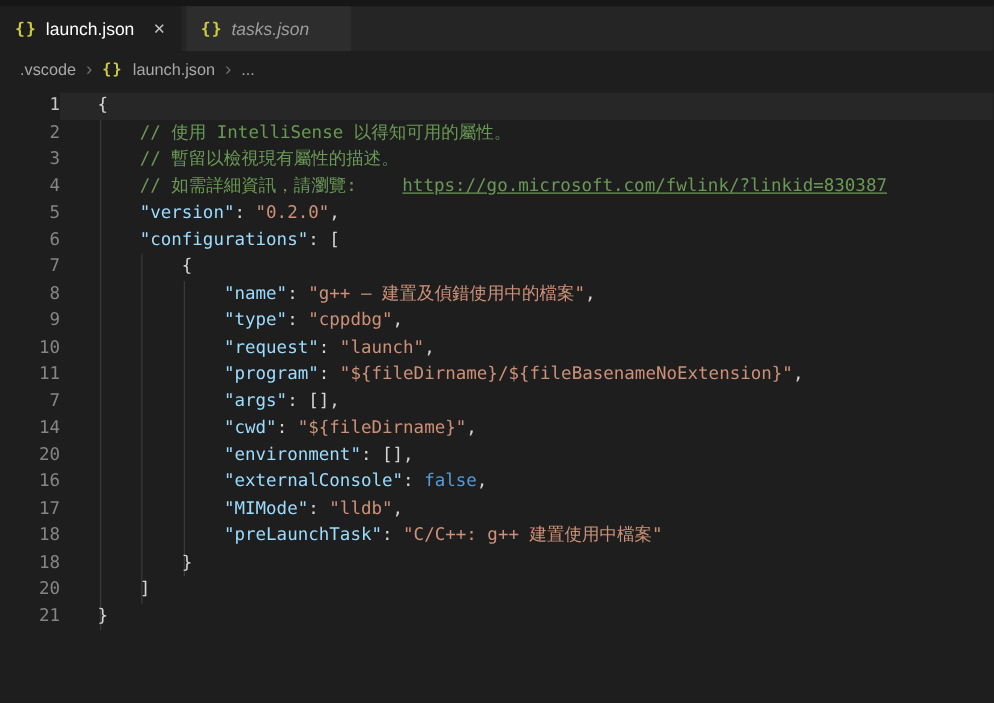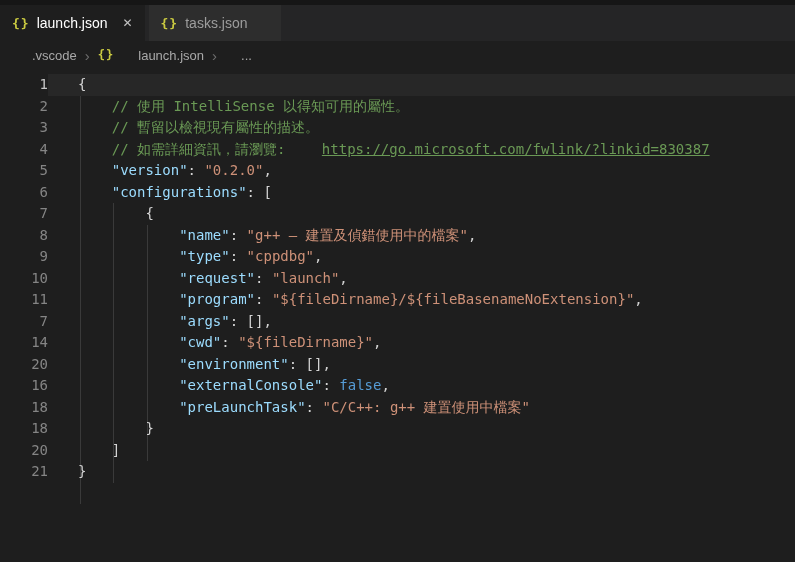--- a/index.html
+++ b/index.html
@@ -5,29 +5,29 @@
   html,body{margin:0;padding:0;background:#1e1e1e;}
   .app{position:relative;width:795px;height:562px;overflow:hidden;background:#1e1e1e;
        font-family:"Liberation Sans",sans-serif;-webkit-font-smoothing:antialiased;}
   
   .titlebar-strip{height:5px;background:#161616;}
   
   .tabbar{height:36px;background:#252526;display:flex;align-items:stretch;}
   .tab{display:flex;align-items:center;gap:7px;padding:0 12px;font-size:14px;cursor:pointer;}
   .tab.active{background:#1e1e1e;color:#fff;}
   .tab.preview{background:#2d2d2d;color:#9d9d9d;margin-left:4px;padding-right:34px;}
-  .tab.preview .tab-label{}
+  .tab.preview .tab-label{font-style:italic;}
   .json-icon{color:#cbcb41;font-family:"DejaVu Sans Mono",monospace;font-size:13px;
              font-weight:bold;letter-spacing:1px;}
   .tab-close{color:#c5c5c5;font-size:12px;margin-left:8px;}
   
   .breadcrumbs{height:28px;background:#1e1e1e;display:flex;align-items:center;
                padding-left:16px;gap:8px;color:#a9a9a9;font-size:13px;}
   .breadcrumbs .json-icon{font-size:12px;}
-  .crumb{cursor:pointer;margin-left:16px;}
+  .crumb{cursor:pointer;}
   .sep{color:#6e6e6e;font-size:15px;line-height:1;}
   
   .editor{position:relative;height:493px;padding-top:5px;box-sizing:border-box;
           font-family:"DejaVu Sans Mono",monospace;font-size:14px;line-height:21.5px;}
   .guide{position:absolute;width:1px;background:#3a3a3a;z-index:0;}
   .g1{left:80px;top:26.5px;height:408.5px;}
   .g2{left:113px;top:134px;height:279.5px;}
   .g3{left:147px;top:155.5px;height:236.5px;}
   .lines{position:relative;z-index:1;}
   .line{display:flex;height:21.5px;}
@@ -129,20 +129,24 @@
         </div>
         <div class="line">
           <div class="ln">20</div>
           <div class="code"><span class="tk-p">            </span><span class="tk-k">"environment"</span><span class="tk-p">: [],</span></div>
         </div>
         <div class="line">
           <div class="ln">16</div>
           <div class="code"><span class="tk-p">            </span><span class="tk-k">"externalConsole"</span><span class="tk-p">: </span><span class="tk-w">false</span><span class="tk-p">,</span></div>
         </div>
         <div class="line">
+          <div class="ln">17</div>
+          <div class="code"><span class="tk-p">            </span><span class="tk-k">"MIMode"</span><span class="tk-p">: </span><span class="tk-s">"lldb"</span><span class="tk-p">,</span></div>
+        </div>
+        <div class="line">
           <div class="ln">18</div>
           <div class="code"><span class="tk-p">            </span><span class="tk-k">"preLaunchTask"</span><span class="tk-p">: </span><span class="tk-s">"C/C++: g++ 建置使用中檔案"</span></div>
         </div>
         <div class="line">
           <div class="ln">18</div>
           <div class="code"><span class="tk-p">        }</span></div>
         </div>
         <div class="line">
           <div class="ln">20</div>
           <div class="code"><span class="tk-p">    ]</span></div>

